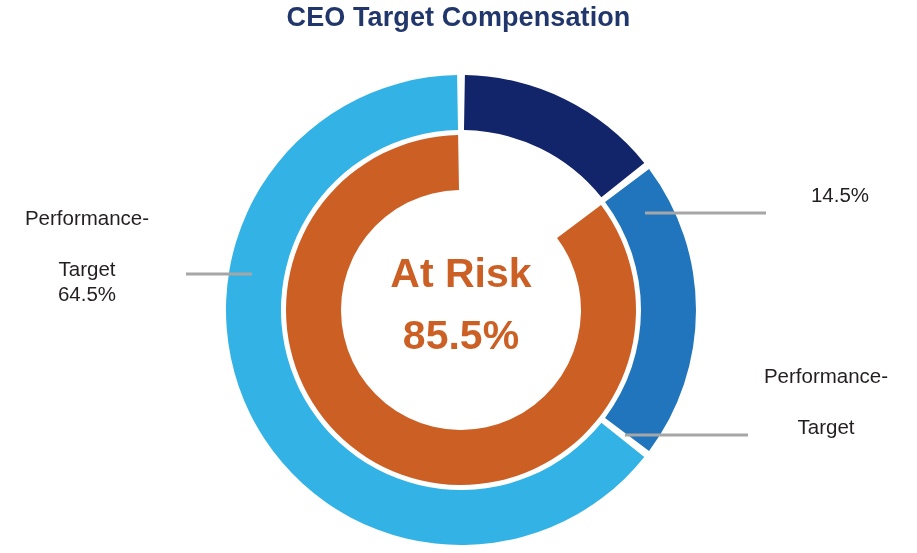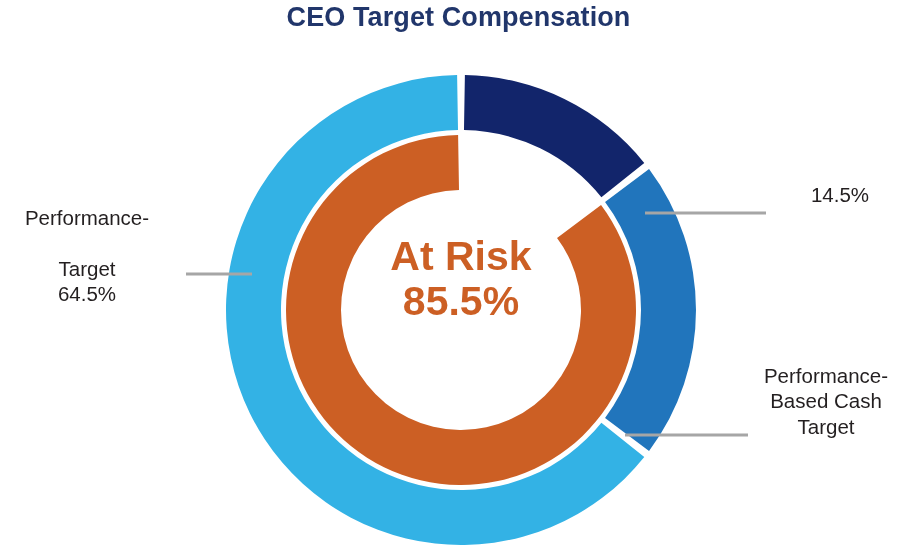--- a/index.html
+++ b/index.html
@@ -15,29 +15,29 @@
     text-align:center;
     font-size:27px;font-weight:bold;
     color:#21366b;
     letter-spacing:0.1px;
   }
 
   svg.donut{position:absolute;left:0;top:0;width:917px;height:553px;}
 
   .center-label{
     position:absolute;
-    left:331px;top:235px;width:260px;
+    left:331px;top:252px;width:260px;
     text-align:center;
     color:#cc5f24;
     font-weight:bold;
     line-height:1.05;
     pointer-events:none;
   }
   .center-label .cl-top{font-size:41px;display:block;}
-  .center-label .cl-bot{font-size:41px;display:block;margin-top:2px;}
+  .center-label .cl-bot{font-size:41px;display:block;margin-top:19px;}
 
   .callout{
     position:absolute;
     font-size:20.5px;
     color:#231f20;
     line-height:1.24;
   }
   .callout .pct{display:block;}
 
   .co-equity{ left:-4px; top:205px; width:182px; text-align:center;}
@@ -78,17 +78,17 @@
     <span>Target</span>
     <span class="pct">64.5%</span>
   </div>
 
   <div class="callout co-base">
     <span class="pct">14.5%</span>
   </div>
 
   <div class="callout co-cash">
     <span>Performance-</span><br>
-    <span>Based Cash</span><br>
+    <br>
     <span>Target</span>
   </div>
 
 </div>
 
 </body></html>

